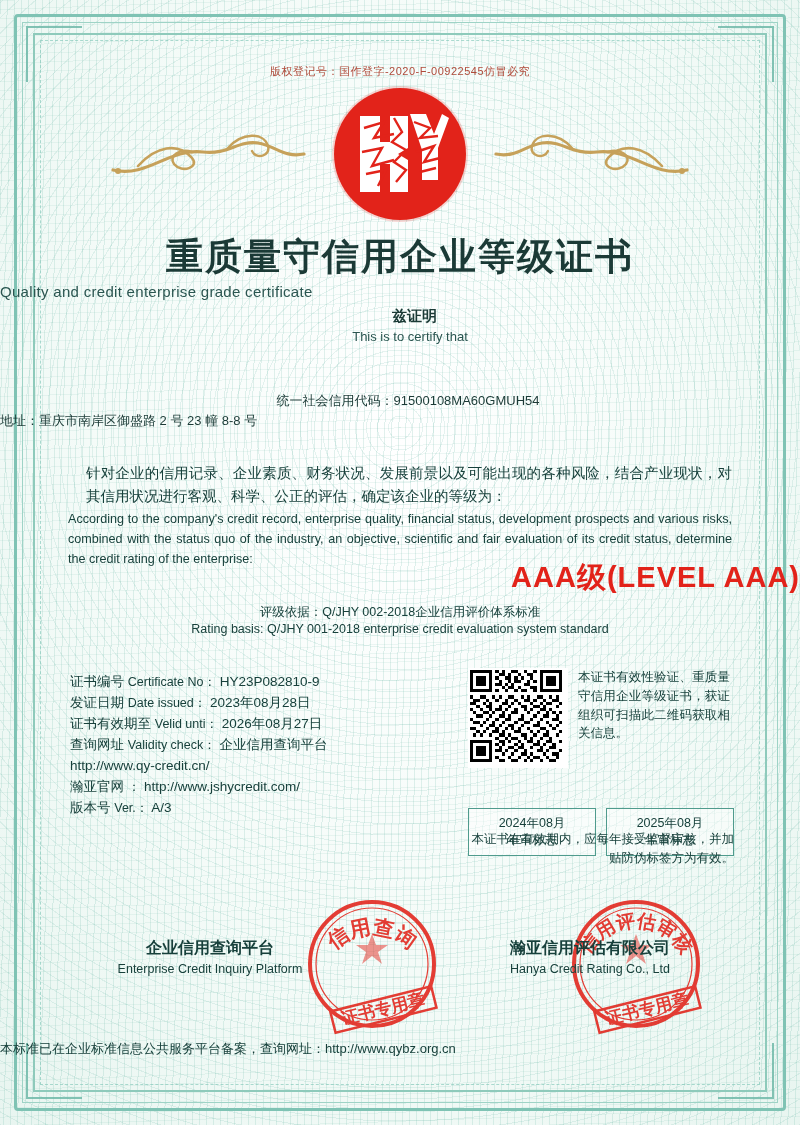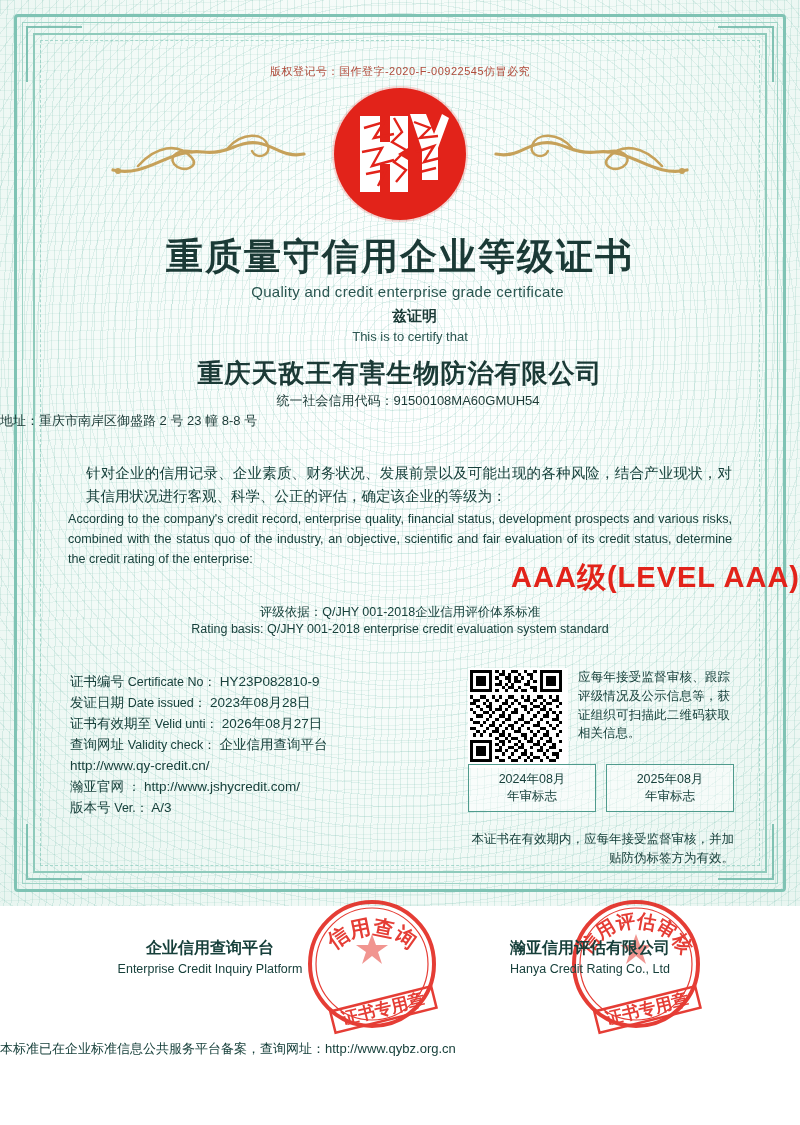--- a/index.html
+++ b/index.html
@@ -4,21 +4,21 @@
 <style>
   html,body{margin:0;padding:0;}
   body{
     width:800px;height:1125px;
     background:#ffffff;
     font-family:"Liberation Sans", sans-serif;
     overflow:hidden;
   }
   .cert{
     position:relative;
-    width:800px;height:906px;
+    width:800px;height:1125px;
     background:
       radial-gradient(ellipse at 50% 40%, #ffffff 0%, #f4fbf8 55%, #e8f5f0 100%);
     box-sizing:border-box;
   }
   
   .texture{
     position:absolute;inset:0;
     background-image:
       repeating-linear-gradient(92deg, rgba(120,190,175,0.30) 0px, rgba(120,190,175,0.30) 1px, rgba(255,255,255,0) 1px, rgba(255,255,255,0) 7px),
       repeating-linear-gradient(178deg, rgba(140,200,185,0.20) 0px, rgba(140,200,185,0.20) 1px, rgba(255,255,255,0) 1px, rgba(255,255,255,0) 9px);
@@ -85,22 +85,22 @@
     box-shadow:0 0 0 2px rgba(226,35,26,.18);
   }
   .logo-circle svg{display:block;}
 
   .title-cn{
     position:absolute;top:232px;left:0;right:0;text-align:center;
     font-size:37px;font-weight:bold;color:#1b3a36;letter-spacing:2px;
     font-family:"DejaVu Sans","Liberation Sans",sans-serif;
   }
   .title-en{
-    position:absolute;top:283px;left:0;right:17px;text-align:center;
-    font-size:15px;color:#2a5550;letter-spacing:.3px;margin-left:32px;
+    position:absolute;top:283px;left:0;right:17px;text-align:left;
+    font-size:15px;color:#2a5550;letter-spacing:.3px;
   }
   .certify-cn{
     position:absolute;top:307px;left:0;right:0;text-align:center;
     font-size:15px;color:#1b3a36;font-weight:bold;padding-left:29px;
   }
   .certify-en{
     position:absolute;top:329px;left:0;right:0;text-align:center;
     font-size:13px;color:#2a5550;padding-left:20px;
   }
   .company{
@@ -152,21 +152,21 @@
     padding:2px;
   }
   .qr svg{display:block;}
 
   .qr-note{
     position:absolute;left:578px;top:668px;width:152px;
     font-size:12.5px;line-height:1.5;color:#17403b;text-align:justify;
   }
 
   .seal-boxes{
-    position:absolute;left:468px;top:764px;width:266px;height:48px;
+    position:absolute;left:468px;top:808px;width:266px;height:48px;
     display:flex;gap:10px;
   }
   .seal-box{
     flex:1;border:1px solid #4f9b8d;
     display:flex;flex-direction:column;align-items:center;justify-content:center;
     font-size:12.5px;color:#17403b;line-height:1.35;
     background:rgba(255,255,255,.45);
   }
   .seal-note{
     position:absolute;left:468px;top:830px;width:266px;
@@ -246,31 +246,30 @@
         </svg>
       </div>
     </div>
 
     <div class="title-cn">重质量守信用企业等级证书</div>
     <div class="title-en">Quality and credit enterprise grade certificate</div>
 
     <div class="certify-cn">兹证明</div>
     <div class="certify-en">This is to certify that</div>
 
-    <div class="company">重庆天敌王有害生物防治有限公司</div>
     <div class="code">统一社会信用代码：91500108MA60GMUH54</div>
     <div class="addr">地址：重庆市南岸区御盛路 2 号 23 幢 8-8 号</div>
 
     <div class="para">
       <div class="cn">针对企业的信用记录、企业素质、财务状况、发展前景以及可能出现的各种风险，结合产业现状，对其信用状况进行客观、科学、公正的评估，确定该企业的等级为：</div>
       <div class="en">According to the company's credit record, enterprise quality, financial status, development prospects and various risks, combined with the status quo of the industry, an objective, scientific and fair evaluation of its credit status, determine the credit rating of the enterprise:</div>
     </div>
 
     <div class="level">AAA级(LEVEL AAA)</div>
-    <div class="basis-cn">评级依据：Q/JHY 001-2018企业信用评价体系标准</div>
+    <div class="basis-cn">评级依据：Q/JHY 002-2018企业信用评价体系标准</div>
     <div class="basis-en">Rating basis: Q/JHY 001-2018 enterprise credit evaluation system standard</div>
 
     <div class="details">
       <div class="row">
         <span>证书编号</span>
         <span class="lbl-en">Certificate No：</span>
         <span>HY23P082810-9</span>
       </div>
       <div class="row">
         <span>发证日期</span>
@@ -520,21 +519,21 @@
           <rect x="9" y="28" width="2" height="1"></rect>
             <rect x="13" y="28" width="2" height="1"></rect>
             <rect x="17" y="28" width="1" height="1"></rect>
             <rect x="19" y="28" width="1" height="1"></rect>
             <rect x="22" y="28" width="1" height="1"></rect>
             <rect x="25" y="28" width="2" height="1"></rect>
         </g>
       </svg>
     </div>
 
-    <div class="qr-note">应每年接受监督审核、跟踪评级情况及公示信息等，获证组织可扫描此二维码获取相关信息。</div>
+    <div class="qr-note">本证书有效性验证、重质量守信用企业等级证书，获证组织可扫描此二维码获取相关信息。</div>
 
     <div class="seal-boxes">
       <div class="seal-box">
         <span>2024年08月</span>
         <span>年审标志</span>
       </div>
       <div class="seal-box">
         <span>2025年08月</span>
         <span>年审标志</span>
       </div>

